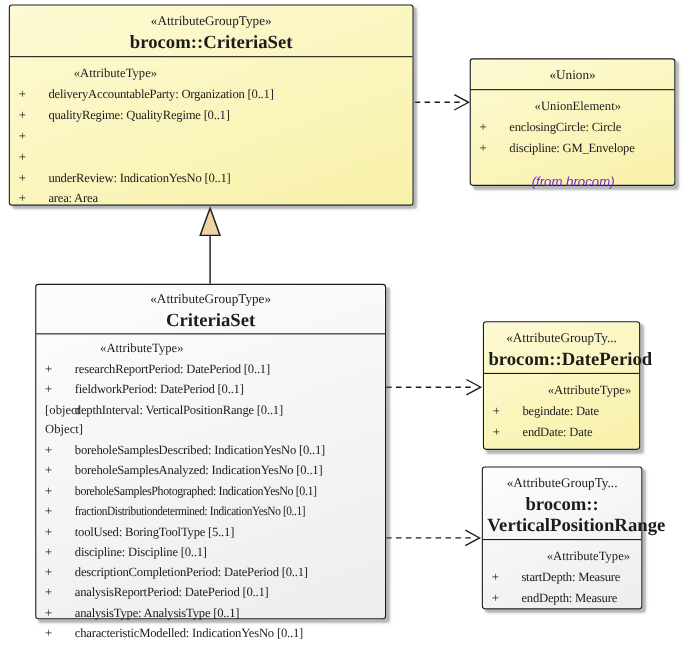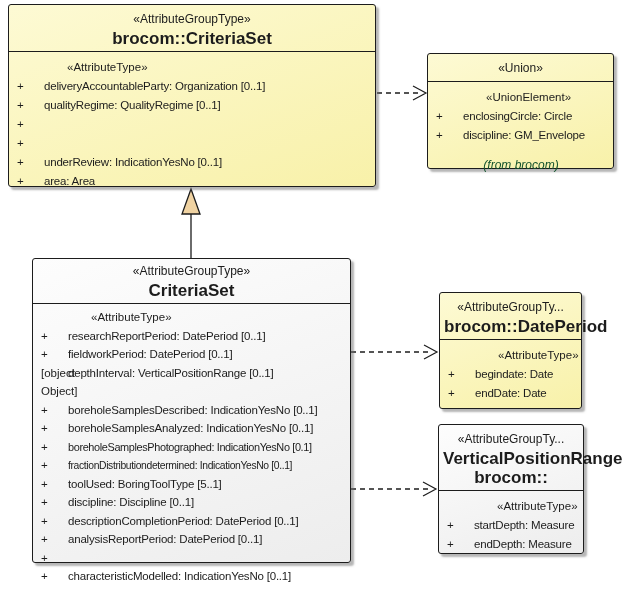--- a/index.html
+++ b/index.html
@@ -42,20 +42,21 @@
     stroke: var(--border, #1c1c1c);
     stroke-width: 1.3;
   }
   .uml-box {
     position: absolute;
     z-index: 2;
     border: 1.6px solid var(--border, #1c1c1c);
     border-radius: 3px;
     box-shadow: 3px 3px 2px rgba(110,110,110,0.5);
     box-sizing: content-box;
+    font-family: Liberation Serif, serif;
   }
   .uml-box.yellow {
     background: linear-gradient(160deg, var(--yellow-top, #fdfad4) 0%, var(--yellow-bottom, #f8f1a9) 100%);
   }
   .uml-box.gray {
     background: linear-gradient(160deg, var(--gray-top, #fdfdfd) 0%, var(--gray-bottom, #ededed) 100%);
   }
   .box-header {
     text-align: center;
     padding: 5px 4px 3px 4px;
@@ -106,21 +107,21 @@
   }
   .origin-note {
     position: absolute;
     z-index: 2;
     left: 427px;
     top: 158px;
     width: 188px;
     text-align: center;
     font-size: 12px;
     font-style: italic;
-    color: #14532d;
+    color: #6d28d9;
   }
   .wrap-name { line-height: 19px; }
 </style>
 </head>
 <body>
 
 <div id="canvas">
 
   <svg id="connector-layer">
     <g>
@@ -238,20 +239,21 @@
       <div class="attr-row">
         <span class="vis">+</span>
         <span class="attr-text">descriptionCompletionPeriod: DatePeriod [0..1]</span>
       </div>
       <div class="attr-row">
         <span class="vis">+</span>
         <span class="attr-text">analysisReportPeriod: DatePeriod [0..1]</span>
       </div>
       <div class="attr-row">
         <span class="vis">+</span>
+        <span class="attr-text">analysisType: AnalysisType [0..1]</span>
       </div>
       <div class="attr-row">
         <span class="vis">+</span>
         <span class="attr-text">characteristicModelled: IndicationYesNo [0..1]</span>
       </div>
     </div>
   </div>
 
   <div class="uml-box yellow" style="left:439px; top:292px; width:141px; height:115px;">
     <div class="box-header">
@@ -268,22 +270,22 @@
         <span class="vis">+</span>
         <span class="attr-text">endDate: Date</span>
       </div>
     </div>
   </div>
 
   <div class="uml-box gray" style="left:438px; top:424px; width:144px; height:128px;">
     <div class="box-header">
       <div class="stereotype">«AttributeGroupTy...</div>
       <div class="class-name wrap-name">
+        <div>brocom::</div>
         <div>VerticalPositionRange</div>
-        <div>brocom::</div>
       </div>
     </div>
     <div class="box-body">
       <div class="section-label">«AttributeType»</div>
       <div class="attr-row">
         <span class="vis">+</span>
         <span class="attr-text">startDepth: Measure</span>
       </div>
       <div class="attr-row">
         <span class="vis">+</span>

